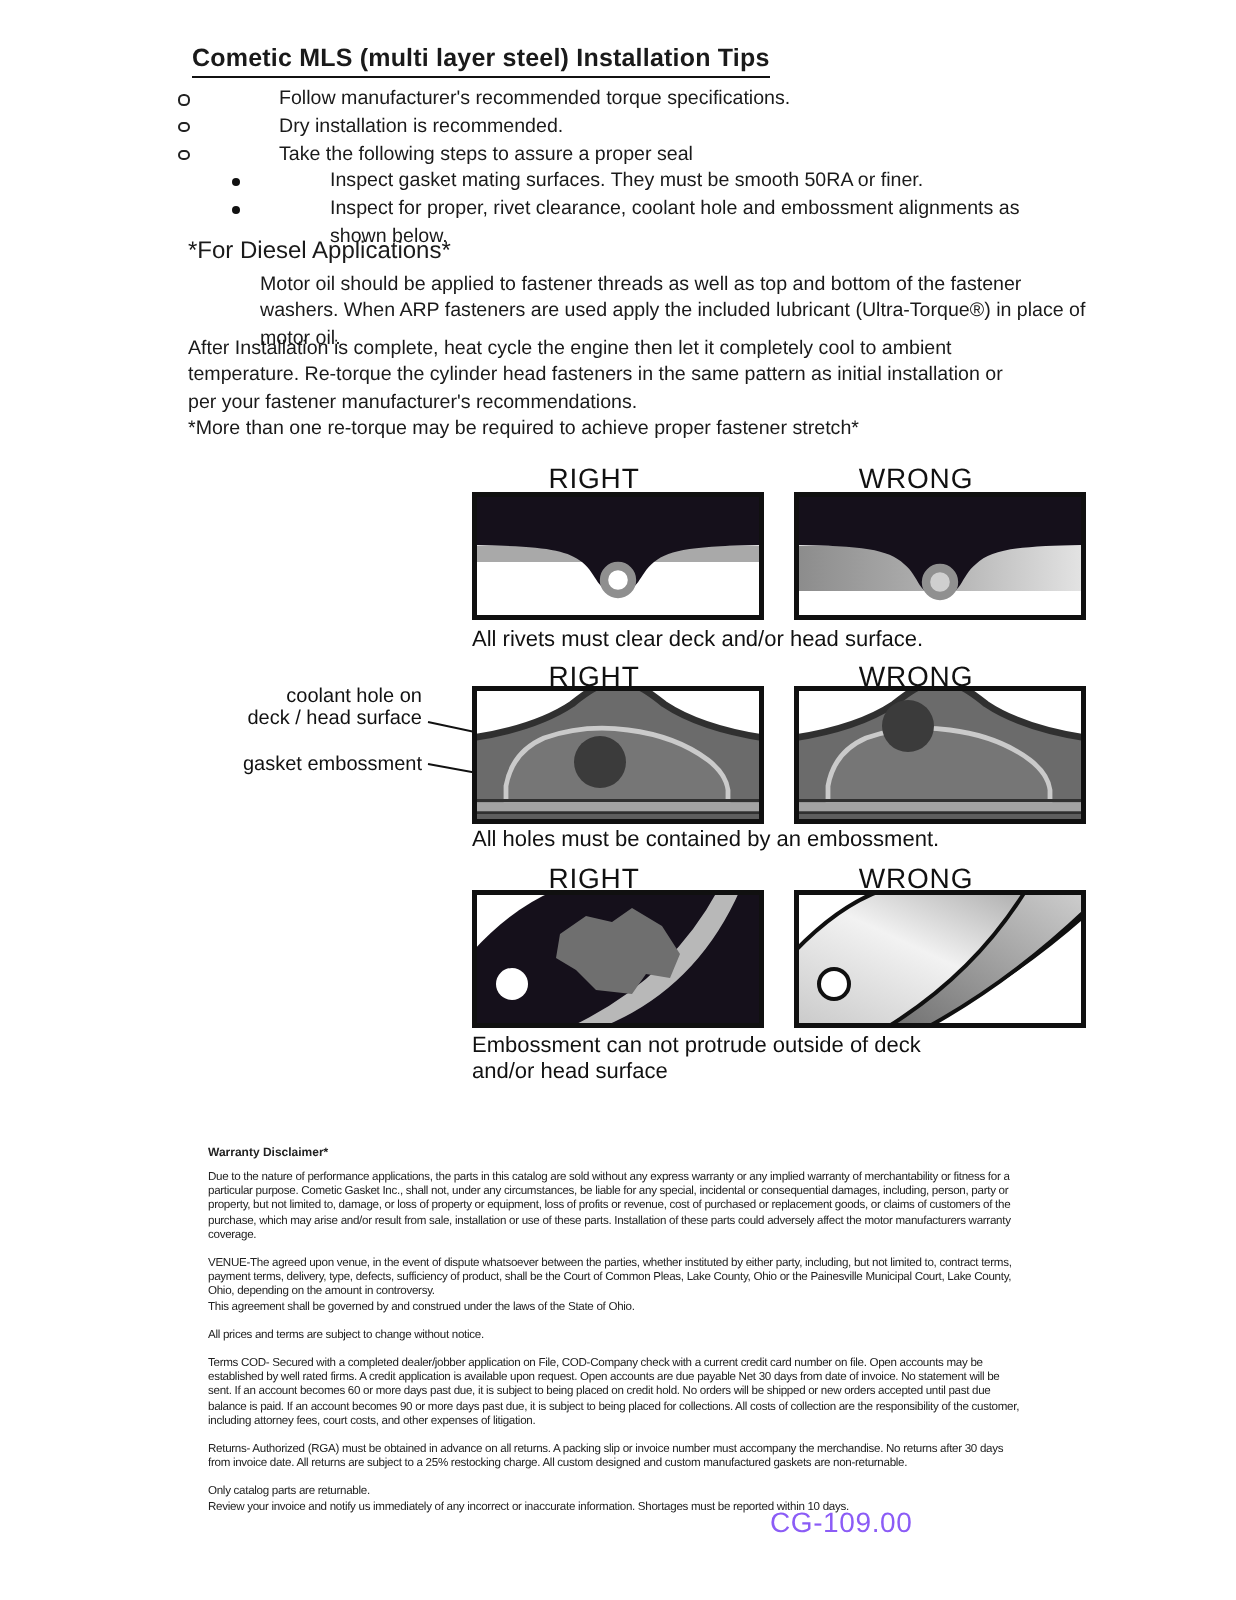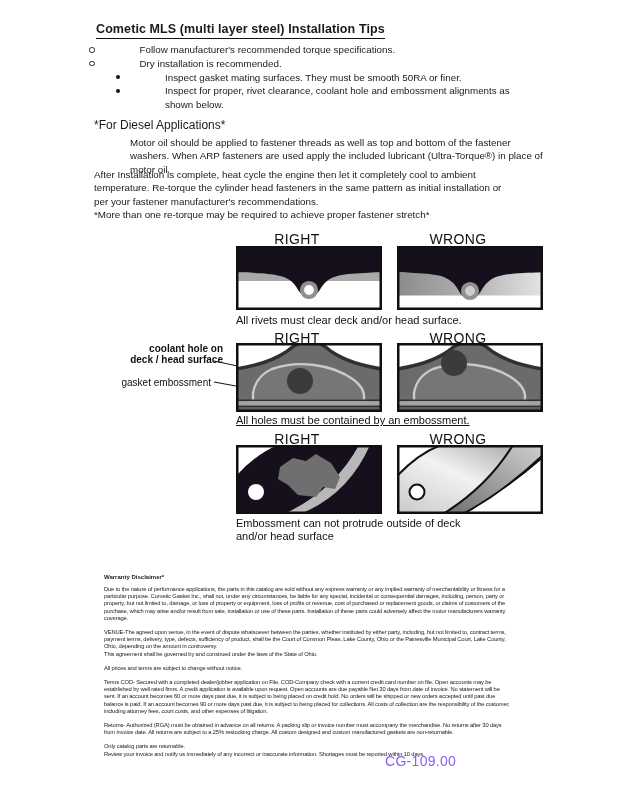--- a/index.html
+++ b/index.html
@@ -43,27 +43,27 @@
   .dbox{position:absolute;}
   .box-right{left:236px;}
   .box-wrong{left:397px;}
   .row1 .dbox{top:15px;}
   .row2 .dbox{top:13px;}
   .row3 .dbox{top:14px;}
   .caption{
     position:absolute;left:236px;font-size:11px;line-height:12.5px;color:#111;
   }
   .row1 .caption{top:83px;}
-  .row2 .caption{top:84px;text-decoration:underline;}
+  .row2 .caption{top:84px;}
   .row3 .caption{top:86px;width:240px;}
 
   .anno{
     position:absolute;text-align:right;font-size:10px;line-height:11px;color:#111;
   }
-  .anno-coolant{top:13px;left:72px;width:151px;font-weight:bold;}
+  .anno-coolant{top:13px;left:60px;width:151px;}
   .anno-gasket{top:47px;left:60px;width:151px;}
   .leader-svg{position:absolute;left:0;top:0;pointer-events:none;}
 
   
   .legal{position:absolute;left:104px;top:574px;width:409px;color:#222;}
   .legal .lhead{font-size:6px;font-weight:bold;margin:0 0 6px 0;}
   .legal p{font-size:5.8px;line-height:7.2px;letter-spacing:-0.15px;margin:0 0 7px 0;}
   .legal p.tight{margin-bottom:0;}
 
   .page-code{position:absolute;left:385px;top:753px;font-size:14px;letter-spacing:0.3px;color:#8b5cf6;}
@@ -74,20 +74,24 @@
 <div class="title">Cometic MLS (multi layer steel) Installation Tips</div>
 
 <div class="bullets">
   <div class="b-row">
     <span class="b-open"></span>
     <span>Follow manufacturer's recommended torque specifications.</span>
   </div>
   <div class="b-row">
     <span class="b-open"></span>
     <span>Dry installation is recommended.</span>
+  </div>
+  <div class="b-row">
+    <span class="b-open"></span>
+    <span>Take the following steps to assure a proper seal</span>
   </div>
   <div class="b-row sub">
     <span class="b-fill"></span>
     <span>Inspect gasket mating surfaces.  They must be smooth 50RA or finer.</span>
   </div>
   <div class="b-row sub">
     <span class="b-fill"></span>
     <span>Inspect for proper, rivet clearance, coolant hole and embossment alignments as shown below.</span>
   </div>
 </div>

